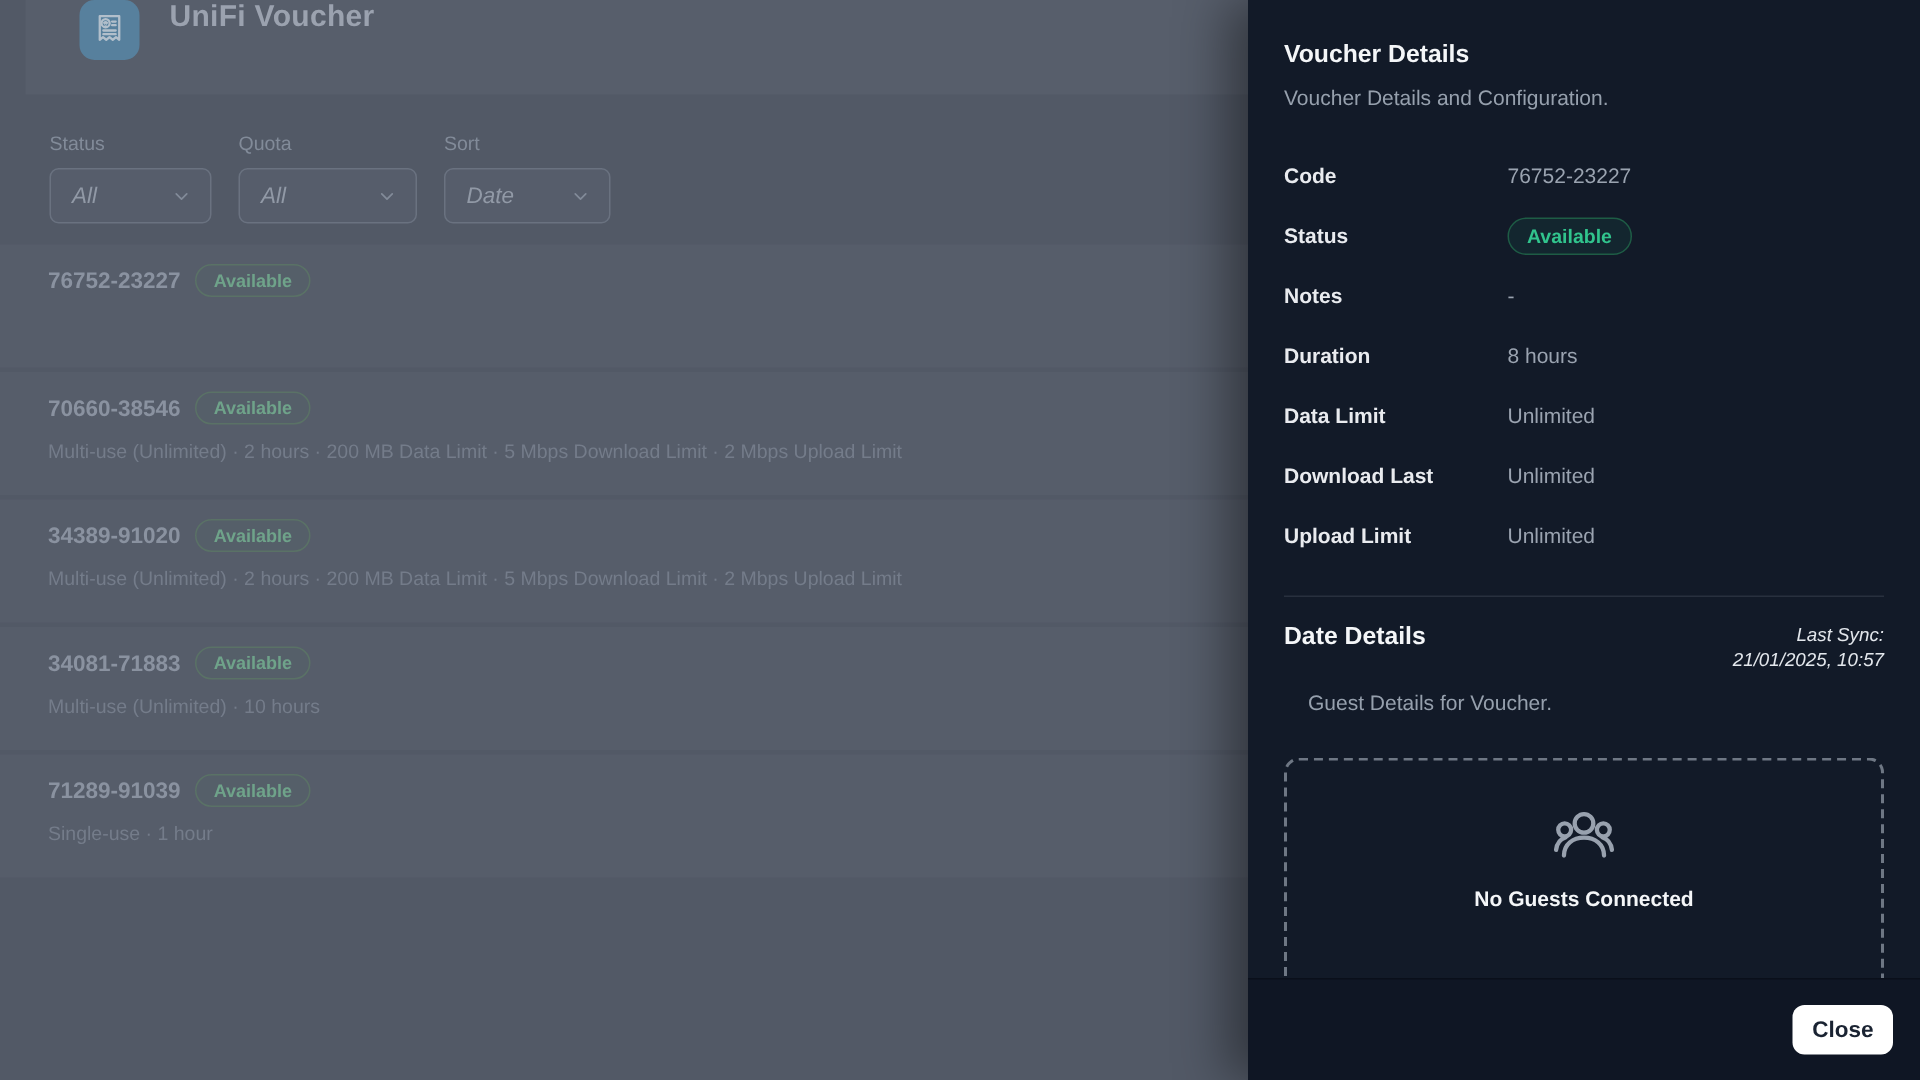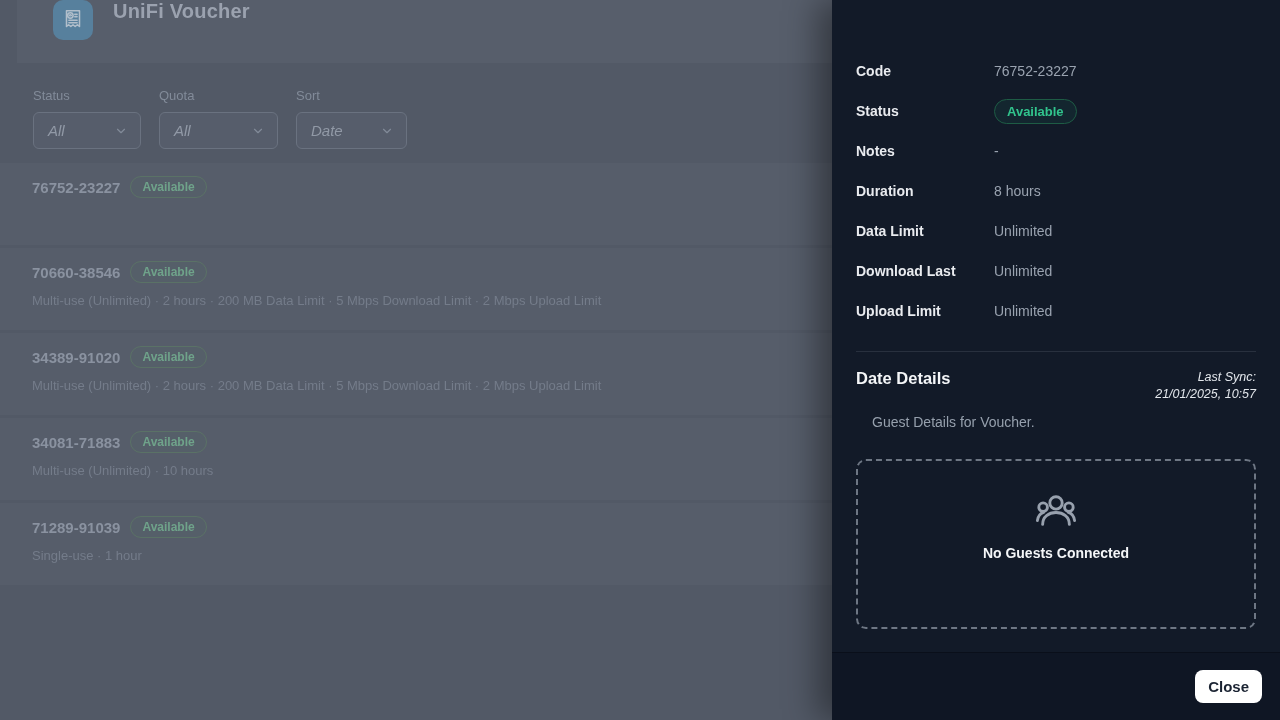--- a/index.html
+++ b/index.html
@@ -64,21 +64,21 @@
     position:absolute; top:0; right:0; width:448px; height:720px;
     background:#121A28; z-index:10;
     box-shadow:-14px 0 32px rgba(0,0,0,0.4);
     overflow:hidden;
   }
   .drawer-content { padding:27px 24px 0 24px; }
   .drawer-title { font-size:16.5px; font-weight:700; color:#F4F6F8; }
   .drawer-subtitle { margin-top:11px; font-size:14px; color:#96A0AD; }
 
   .fields { margin-top:24px; }
-  .field-row { display:flex; align-items:center; height:40px; }
+  .field-row { display:flex; align-items:center; height:40px;gap:11px; }
   .field-label { width:138px; flex:0 0 138px; font-size:14px; font-weight:700; color:#E9EBEF; }
   .field-value { font-size:14px; color:#9AA3B0; }
   .badge-green {
     display:inline-block; font-size:13px; font-weight:700; color:#31C48D;
     border:1px solid #1E5C45; background:rgba(49,196,141,0.07);
     border-radius:999px; padding:4px 12px;
   }
 
   .divider { height:1px; background:#28303E; margin-top:20px; }
 
@@ -196,20 +196,22 @@
       </div>
       <div class="voucher-meta">Single-use   ·   1 hour</div>
     </div>
   </div>
 </div>
 
 <div class="backdrop"></div>
 
 <div class="drawer">
   <div class="drawer-content">
+    <div class="drawer-title">Voucher Details</div>
+    <div class="drawer-subtitle">Voucher Details and Configuration.</div>
 
     <div class="fields">
       <div class="field-row">
         <div class="field-label">Code</div>
         <div class="field-value">76752-23227</div>
       </div>
       <div class="field-row">
         <div class="field-label">Status</div>
         <div><span class="badge-green">Available</span></div>
       </div>

